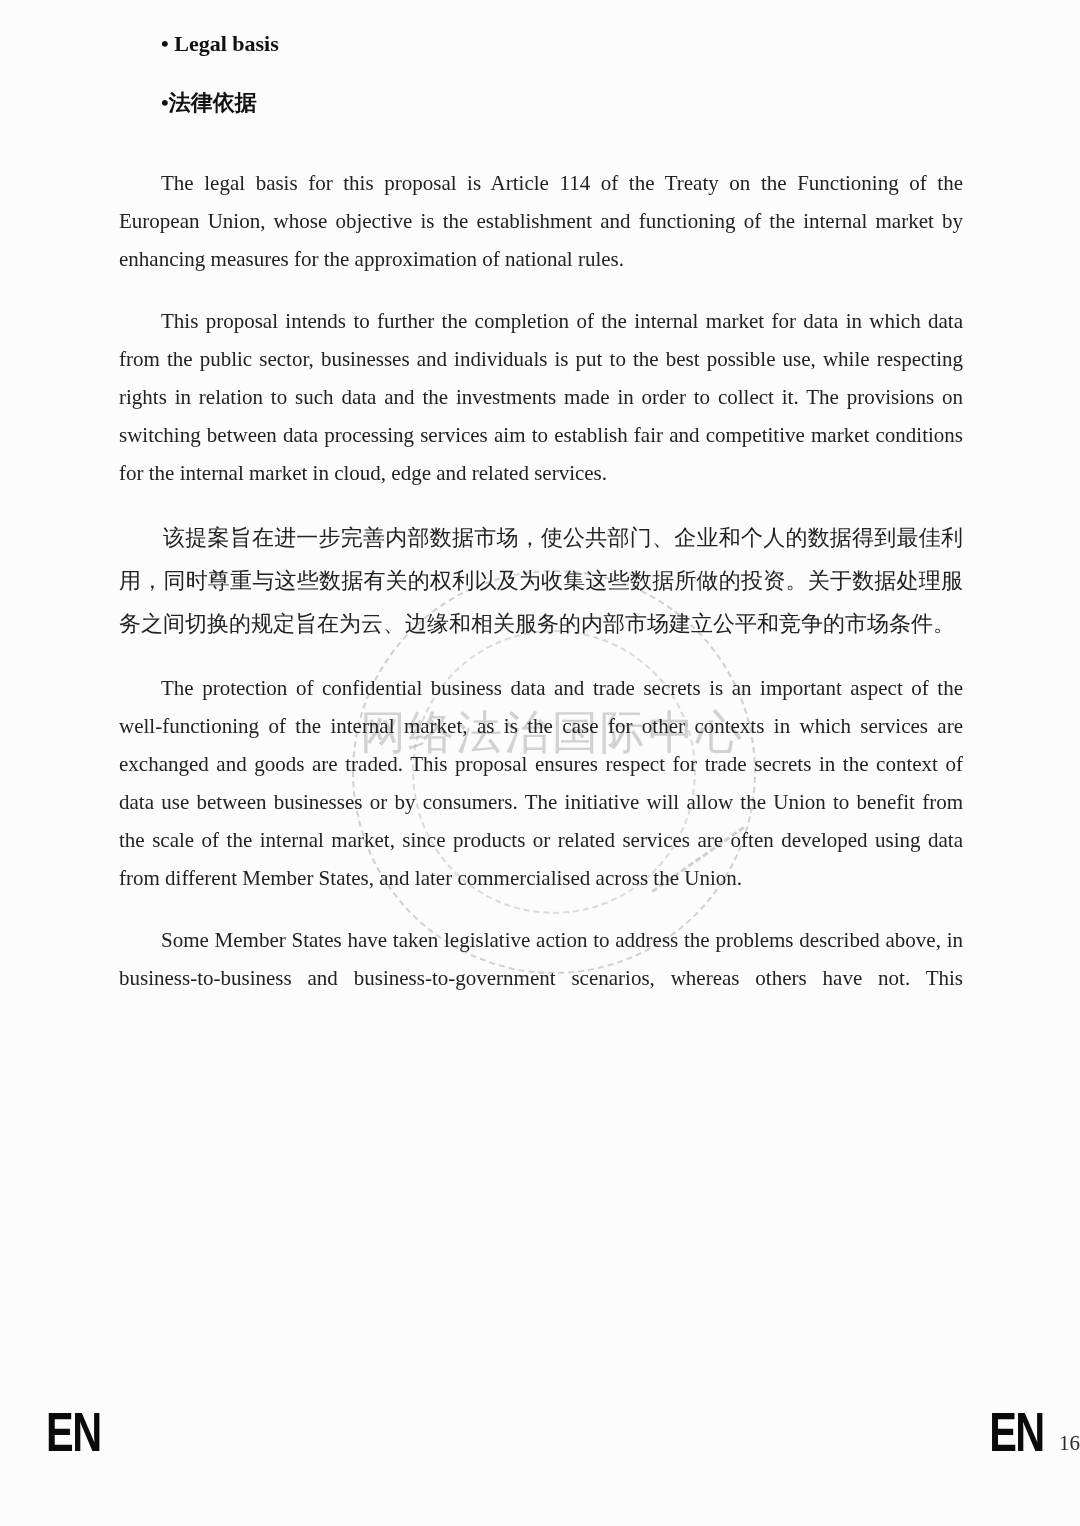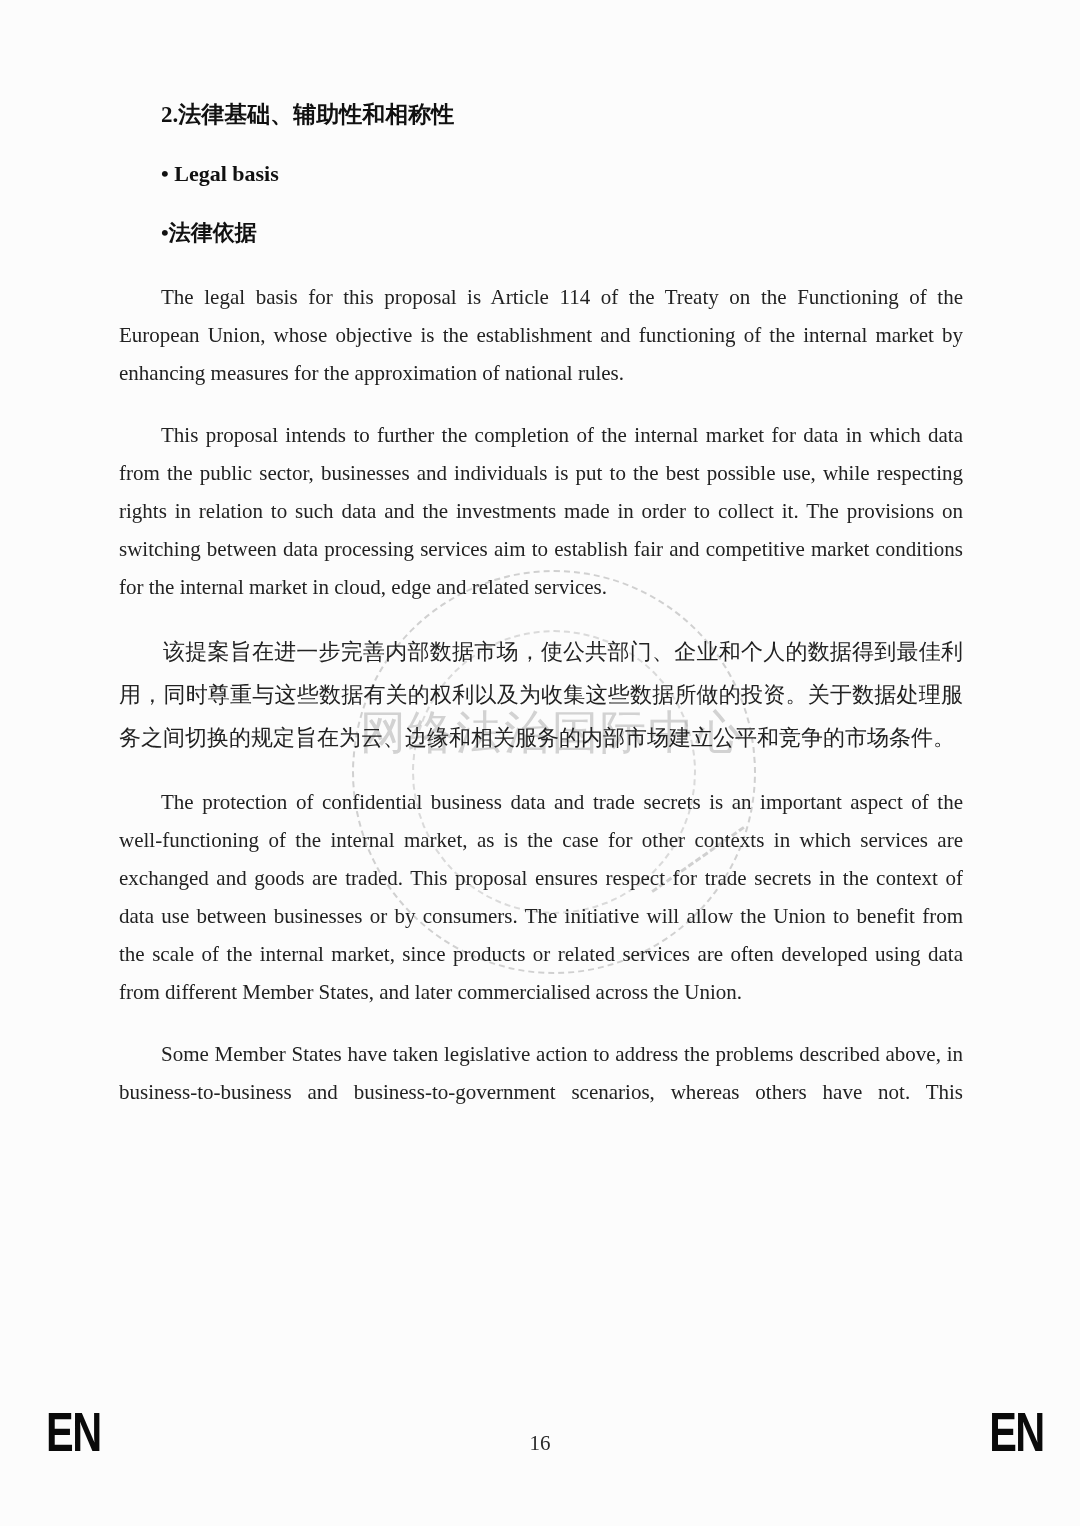--- a/index.html
+++ b/index.html
@@ -66,52 +66,51 @@
   }
   .para.en {
     font-size: 21px; line-height: 38px;
     text-indent: 42px;
   }
   .para.zh {
     font-size: 22px; line-height: 43px;
     text-indent: 2em;
   }
   .para.justify-last { text-align-last: justify; }
-  .para.first { margin-top: 30px; }
+  .para.first { margin-top: 46px; }
 
   
   .footer-en {
     position: absolute; top: 1408px;
     font-family: "Liberation Sans", "DejaVu Sans", sans-serif;
     font-weight: 700; font-size: 56px; line-height: 48px;
     color: #0a0a0a;
     letter-spacing: -2px;
     z-index: 1;
   }
   .footer-en.left  { left: 46px;  transform: scaleX(0.74); transform-origin: left center; }
   .footer-en.right { right: 36px; transform: scaleX(0.74); transform-origin: right center; }
   .page-number {
     position: absolute; top: 1431px; left: 0; width: 1080px;
-    text-align: center;
+    text-align: right;
     font-size: 21px; color: #2a2a2a;
     z-index: 1;
   }
 </style>
 </head>
 <body>
 
 <div class="page">
 
   <div class="wm wm-circle-outer"></div>
   <div class="wm wm-circle-inner"></div>
   <div class="wm wm-slash"></div>
   <div class="wm wm-text">网络法治国际中心</div>
 
   <div class="content">
-    <div class="doc-heading">2.法律基础、辅助性和相称性</div>
 
     <div class="bullet-line">• Legal basis</div>
     <div class="bullet-line">•法律依据</div>
 
     <p class="para en first">The legal basis for this proposal is Article 114 of the Treaty on the Functioning of the European Union, whose objective is the establishment and functioning of the internal market by enhancing measures for the approximation of national rules.</p>
     <p class="para en">This proposal intends to further the completion of the internal market for data in which data from the public sector, businesses and individuals is put to the best possible use, while respecting rights in relation to such data and the investments made in order to collect it. The provisions on switching between data processing services aim to establish fair and competitive market conditions for the internal market in cloud, edge and related services.</p>
     <p class="para zh">该提案旨在进一步完善内部数据市场，使公共部门、企业和个人的数据得到最佳利用，同时尊重与这些数据有关的权利以及为收集这些数据所做的投资。关于数据处理服务之间切换的规定旨在为云、边缘和相关服务的内部市场建立公平和竞争的市场条件。</p>
     <p class="para en">The protection of confidential business data and trade secrets is an important aspect of the well-functioning of the internal market, as is the case for other contexts in which services are exchanged and goods are traded. This proposal ensures respect for trade secrets in the context of data use between businesses or by consumers. The initiative will allow the Union to benefit from the scale of the internal market, since products or related services are often developed using data from different Member States, and later commercialised across the Union.</p>
     <p class="para en justify-last">Some Member States have taken legislative action to address the problems described above, in business-to-business and business-to-government scenarios, whereas others have not. This</p>
   </div>

